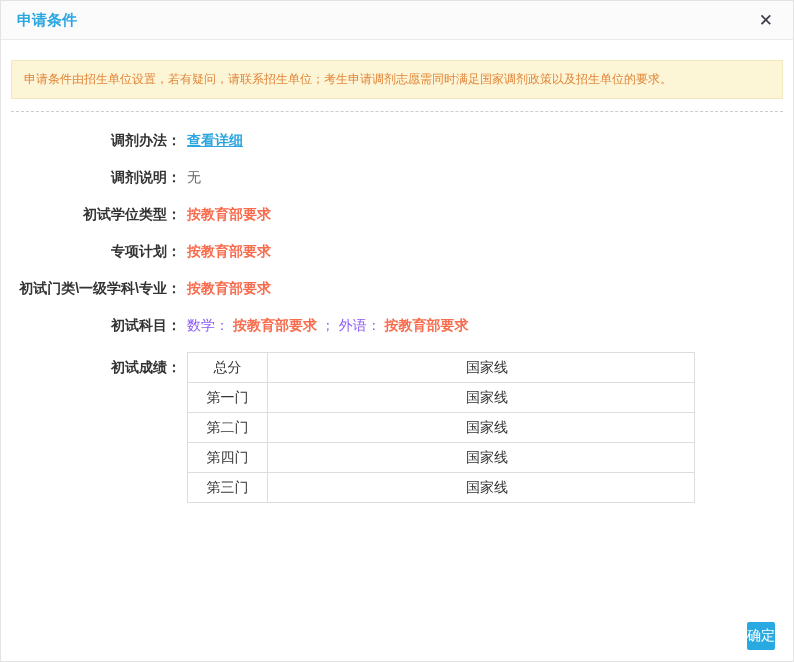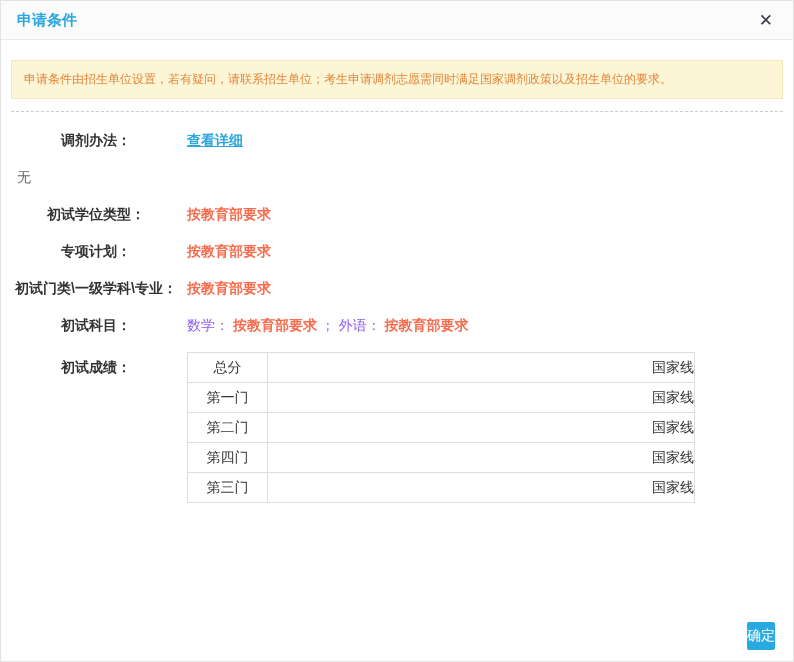--- a/index.html
+++ b/index.html
@@ -58,21 +58,21 @@
   .fields { margin-top:18px; }
   .field-row {
     display:flex;
     align-items:flex-start;
     margin-bottom:16px;
     font-size:14px;
     line-height:21px;
   }
   .field-label {
     width:170px;
-    text-align:center;
+    text-align:right;
     font-weight:bold;
     color:#333;
     flex:0 0 170px;
   }
   .field-value { padding-left:6px; color:#666; }
   .link-value {
     padding-left:6px;
     color:#2ba6e0;
     font-weight:bold;
     text-decoration:underline;
@@ -98,21 +98,21 @@
   .score-table td {
     border:1px solid #ddd;
     height:30px;
     padding:0;
   }
   .score-table td.col-name {
     width:80px;
     text-align:center;
   }
   .score-table td.col-value {
-    text-align:right;
+    text-align:center;
     padding-left:12px;
   }
   .confirm-btn {
     position:absolute;
     right:18px; bottom:11px;
     background:#29a9e1;
     color:#fff;
     border:none;
     font-size:14px;
     font-family:inherit;
@@ -141,20 +141,21 @@
     <div class="dashed-divider"></div>
 
     <div class="fields">
 
       <div class="field-row">
         <span class="field-label">调剂办法：</span>
         <a class="link-value">查看详细</a>
       </div>
 
       <div class="field-row">
+        <span class="field-label">调剂说明：</span>
         <span class="field-value">无</span>
       </div>
 
       <div class="field-row">
         <span class="field-label">初试学位类型：</span>
         <span class="orange-value">按教育部要求</span>
       </div>
 
       <div class="field-row">
         <span class="field-label">专项计划：</span>

